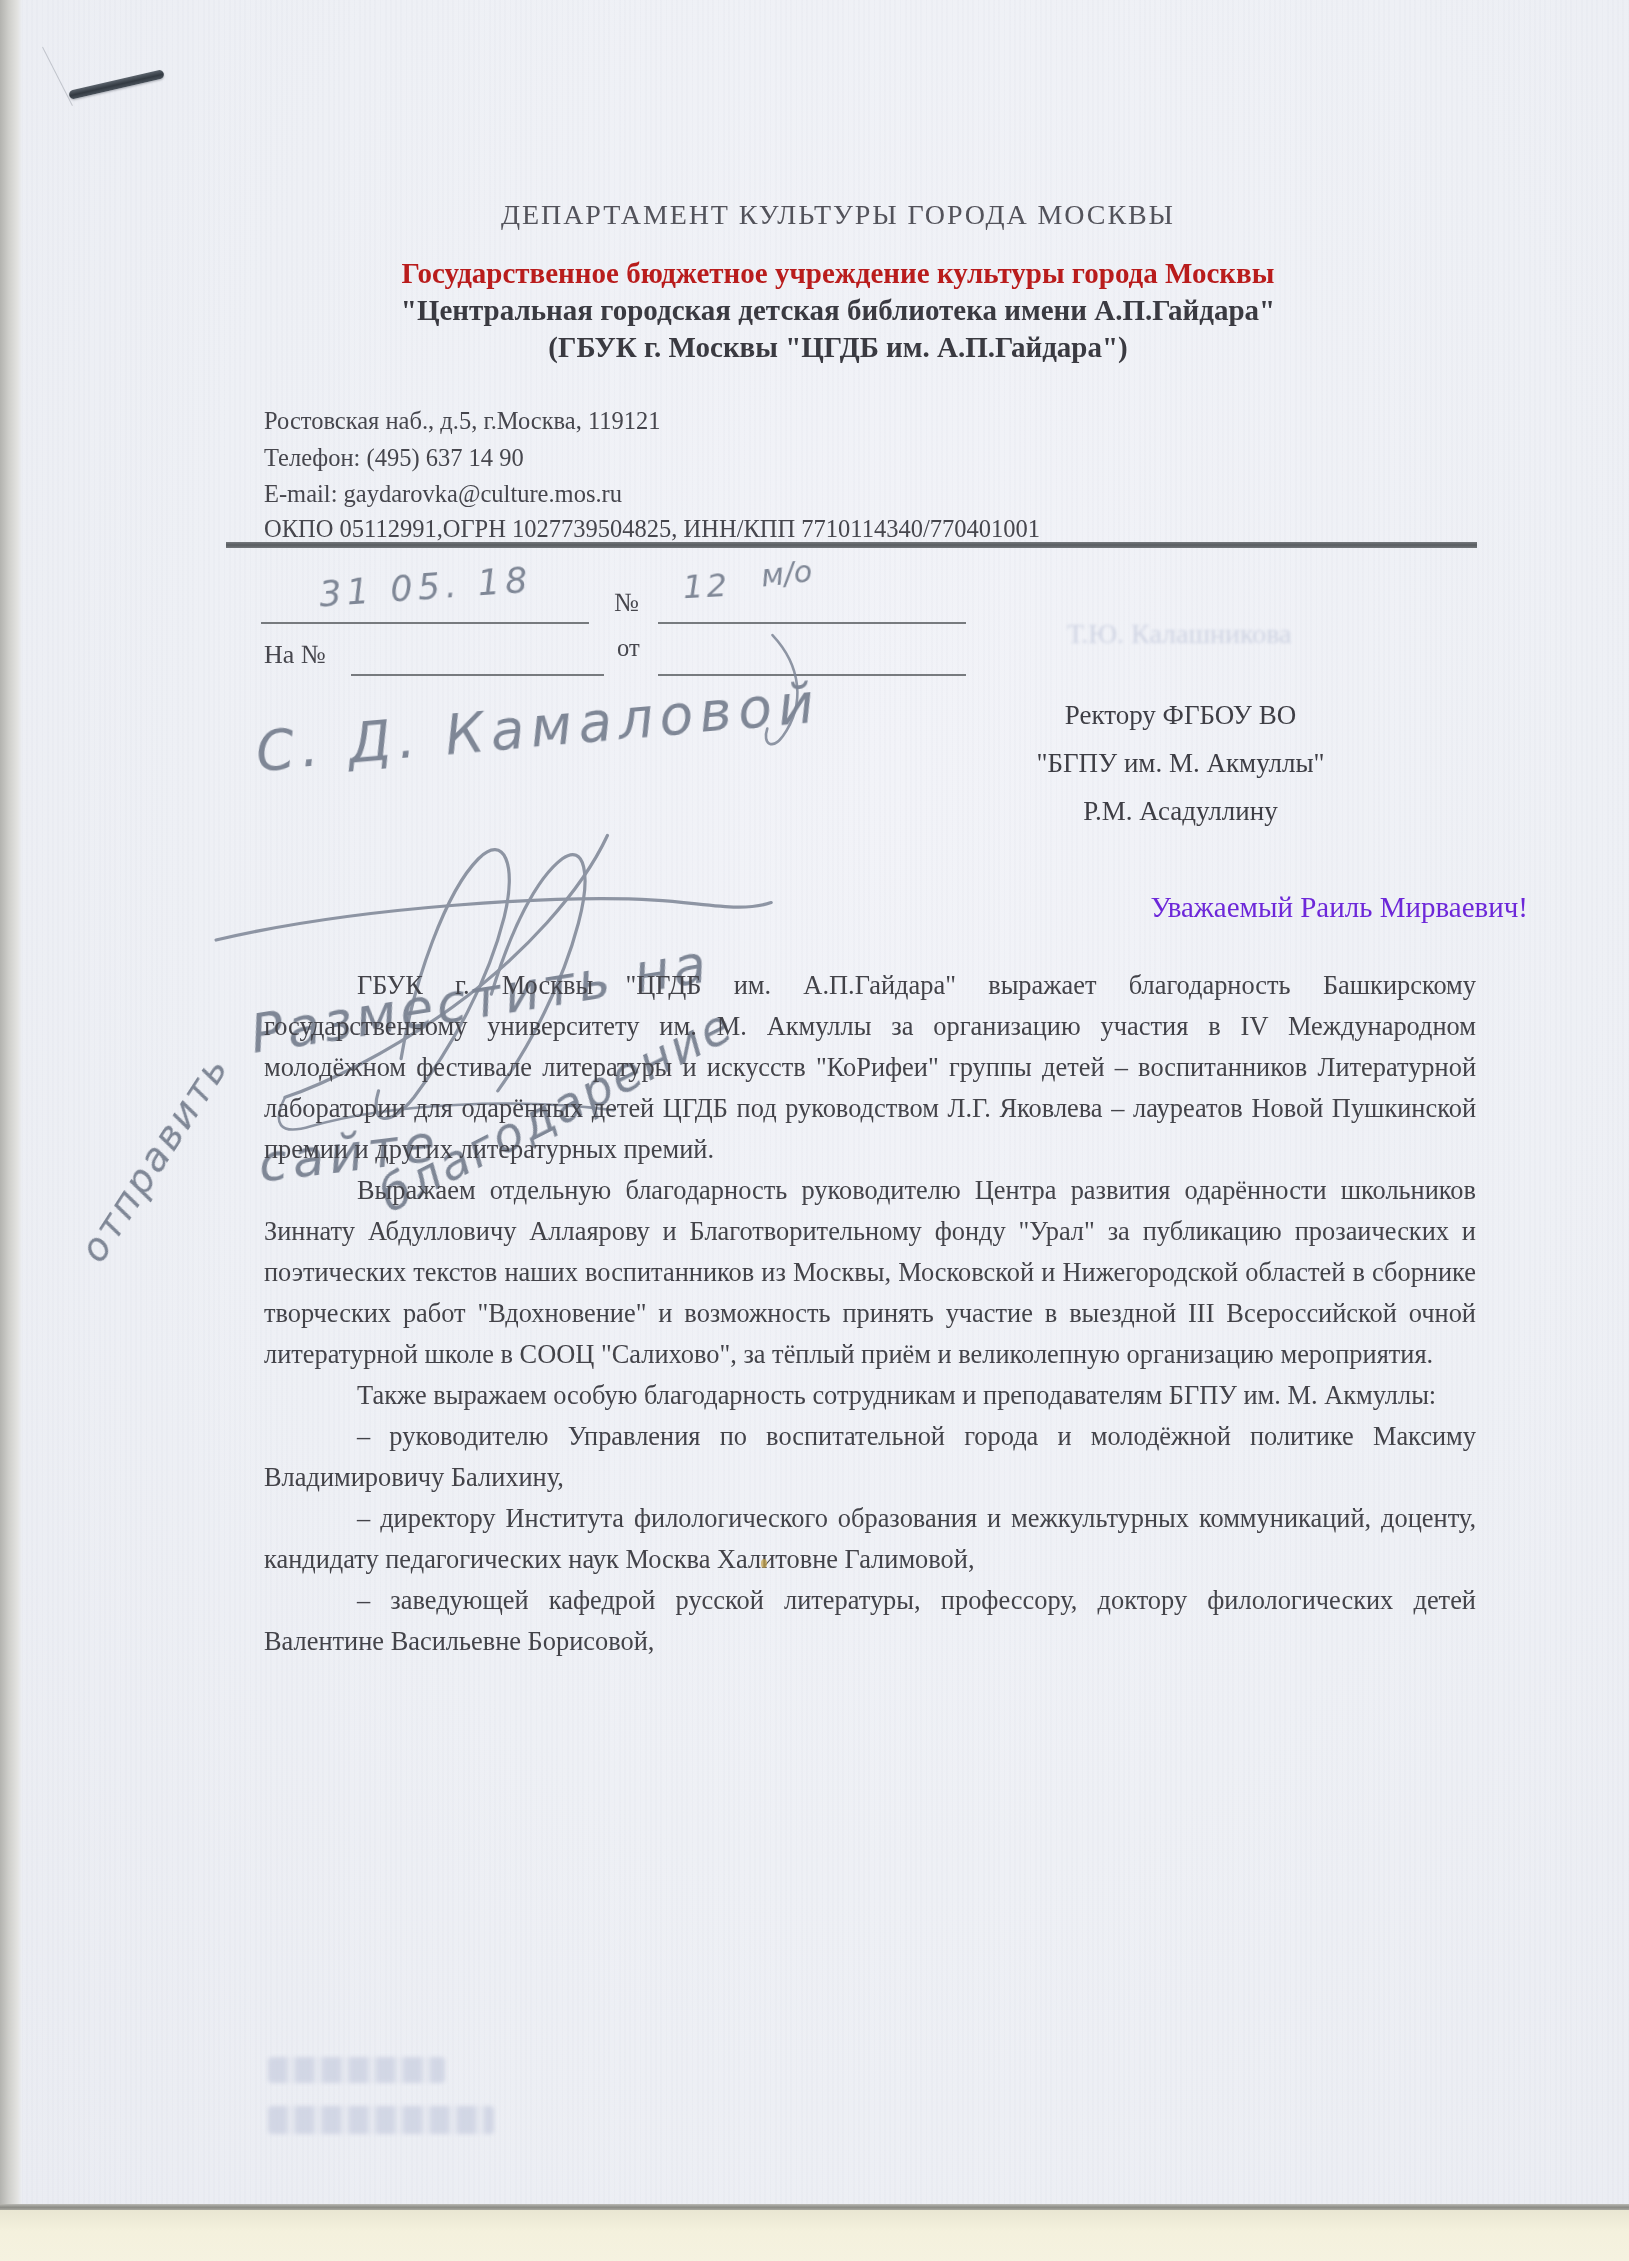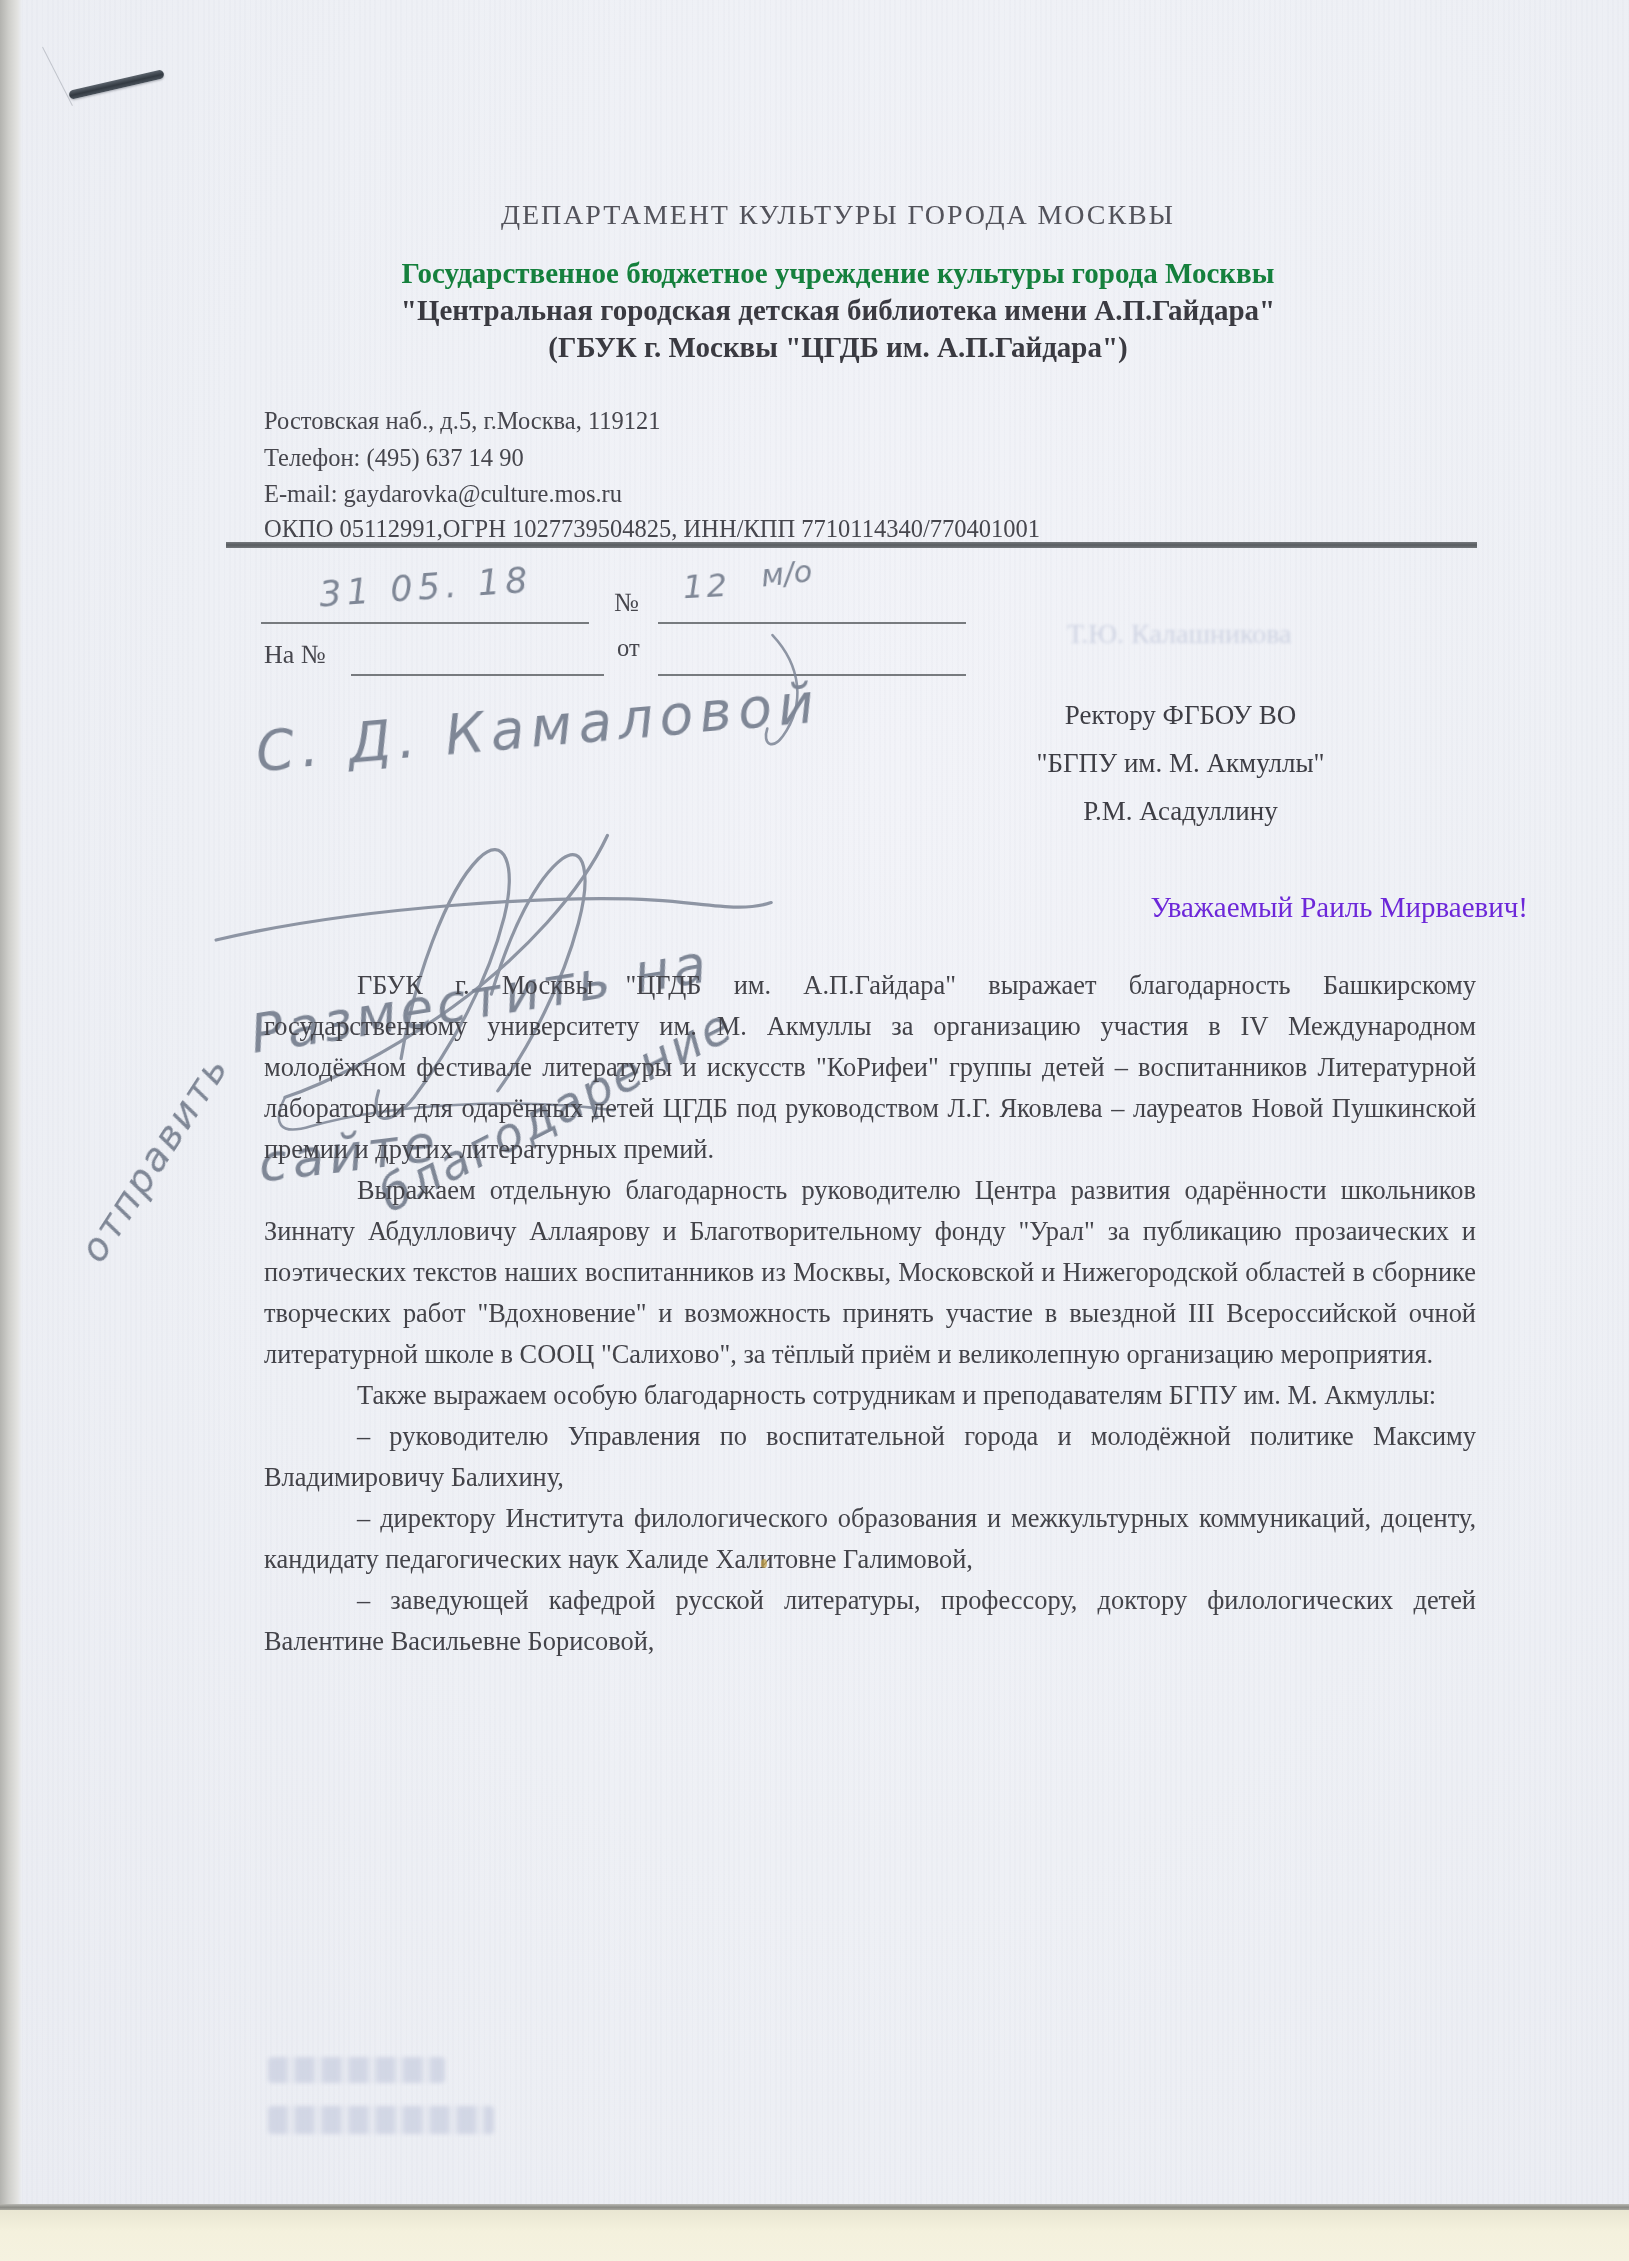--- a/index.html
+++ b/index.html
@@ -22,21 +22,21 @@
   
   .staple{position:absolute;left:68px;top:80px;width:97px;height:9px;border-radius:4.5px;
      background:linear-gradient(180deg,#5b636c,#333a42 55%,#4a525b);
      transform:rotate(-13deg);box-shadow:0 1.3px 1.9px rgba(80,86,96,.35);}
   .scratch{position:absolute;left:72px;top:40px;width:1.3px;height:66px;background:#b7bac2;
      transform:rotate(-27deg);transform-origin:bottom left;opacity:.8;}
   
   .lh-wrap{position:absolute;left:219px;top:0;width:1238px;text-align:center;color:#3f3f46;}
   .dept{position:absolute;left:0;top:199px;width:100%;font-size:28px;letter-spacing:1.9px;
         color:#53535b;white-space:nowrap;}
-  .org1{position:absolute;left:0;top:257px;width:100%;font-size:29px;font-weight:bold;color:#15803d;white-space:nowrap;}
+  .org1{position:absolute;left:0;top:257px;width:100%;font-size:29px;font-weight:bold;color:#b91c1c;white-space:nowrap;}
   .org2{position:absolute;left:0;top:294px;width:100%;font-size:29px;font-weight:bold;color:#3a3a41;white-space:nowrap;}
   .org3{position:absolute;left:0;top:331px;width:100%;font-size:29px;font-weight:bold;color:#3a3a41;white-space:nowrap;}
   .contact{position:absolute;left:264px;width:1225px;font-size:24.5px;color:#46464d;}
   .rule{position:absolute;left:226px;top:542px;width:1251px;height:5.8px;
         background:linear-gradient(180deg,#6a6e72,#4c5054 50%,#686c70);opacity:.92;}
   
   .req{position:absolute;color:#46464d;font-size:26px;}
   .ul{position:absolute;height:1.9px;background:#595c60;opacity:.8;}
   
   .hw{position:absolute;font-style:italic;color:#7f8796;
@@ -122,19 +122,19 @@
     <div>Р.М. Асадуллину</div>
   </div>
 
   <div class="salutation">Уважаемый Раиль Мирваевич!</div>
 
   <div class="bodytext">
     <p>ГБУК г. Москвы "ЦГДБ им. А.П.Гайдара" выражает благодарность Башкирскому государственному университету им. М. Акмуллы за организацию участия в IV Международном молодёжном фестивале литературы и искусств "КоРифеи" группы детей – воспитанников Литературной лаборатории для одарённых детей ЦГДБ под руководством Л.Г. Яковлева – лауреатов Новой Пушкинской премии и других литературных премий.</p>
     <p>Выражаем отдельную благодарность руководителю Центра развития одарённости школьников Зиннату Абдулловичу Аллаярову и Благотворительному фонду "Урал" за публикацию прозаических и поэтических текстов наших воспитанников из Москвы, Московской и Нижегородской областей в сборнике творческих работ "Вдохновение" и возможность принять участие в выездной III Всероссийской очной литературной школе в СООЦ "Салихово", за тёплый приём и великолепную организацию мероприятия.</p>
     <p>Также выражаем особую благодарность сотрудникам и преподавателям БГПУ им. М. Акмуллы:</p>
     <p>– руководителю Управления по воспитательной города и молодёжной политике Максиму Владимировичу Балихину,</p>
-    <p>– директору Института филологического образования и межкультурных коммуникаций, доценту, кандидату педагогических наук Халиде Халитовне Галимовой,</p>
+    <p>– директору Института филологического образования и межкультурных коммуникаций, доценту, кандидату педагогических наук Москва Халитовне Галимовой,</p>
     <p>– заведующей кафедрой русской литературы, профессору, доктору филологических детей Валентине Васильевне Борисовой,</p>
   </div>
 
   <div class="speck"></div>
 </div>
 
 
 </body></html>

